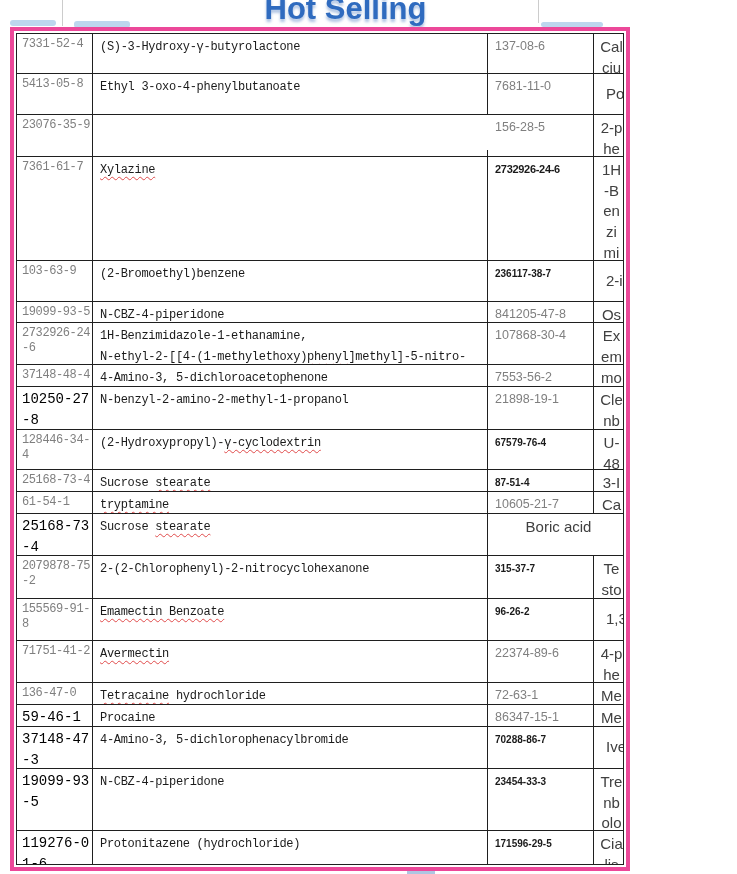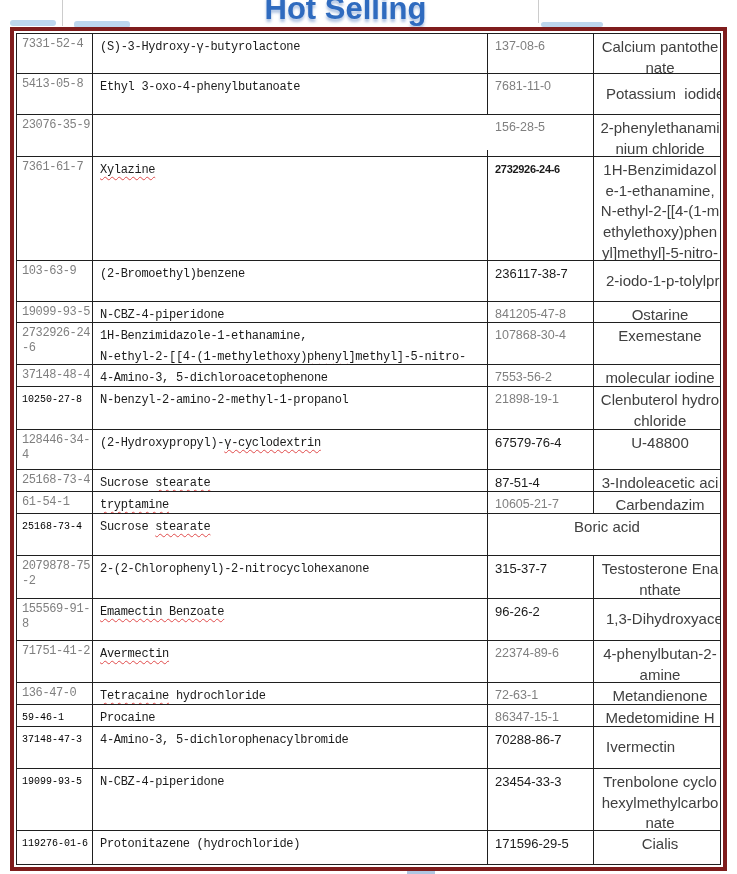--- a/index.html
+++ b/index.html
@@ -17,53 +17,53 @@
     font-family:"Liberation Sans",sans-serif;
     font-size:31px;font-weight:bold;color:#2f6bbf;letter-spacing:0px;
     text-shadow:0 3px 3px rgba(100,140,200,.55);
   }
   
   .vline{position:absolute;width:1px;background:#cccccc;top:0;}
   .bump{position:absolute;background:#bdd7ee;border-radius:3px;}
   .thumb{position:absolute;background:#aec6e2;}
   
   .tbl-outer{
-    position:absolute;left:10px;top:27px;width:717px;height:844px;
-    border:4px solid #7f1d1d;background:#ffffff;
+    position:absolute;left:10px;top:27px;width:620px;height:844px;
+    border:4px solid #ec4899;background:#ffffff;
     padding:2px;box-sizing:border-box;
   }
   .tbl{
     width:100%;height:100%;box-sizing:border-box;
     border:1px solid #1f1f1f;
     display:flex;flex-direction:column;overflow:hidden;
   }
   .row{display:flex;flex-direction:row;border-bottom:1px solid #1f1f1f;box-sizing:border-box;flex:none;overflow:hidden;}
   .row:last-child{border-bottom:none;}
   .cell{box-sizing:border-box;overflow:hidden;border-right:1px solid #1f1f1f;}
   .c1{
     flex:0 0 76px;padding:3px 2px 0 5px;
     font-family:"Liberation Mono",monospace;
     font-size:12px;letter-spacing:-0.4px;line-height:15px;
     color:#7f7f7f;word-break:break-all;white-space:pre-wrap;
   }
-  .c1.big{font-size:10px;letter-spacing:0;line-height:21px;color:#000000;padding-top:2px;}
+  .c1.big{font-size:14px;letter-spacing:0;line-height:21px;color:#000000;padding-top:2px;}
   .c2{
     flex:0 0 395px;padding:3px 3px 0 7px;
     font-family:"Liberation Mono",monospace;
     font-size:12px;letter-spacing:-0.3px;line-height:21px;color:#1a1a1a;
     word-break:break-all;white-space:pre-wrap;
   }
   .c2.bold{font-weight:bold;margin-top:35px;}
   .sq{text-decoration:underline wavy #e04b4b 1px;text-underline-offset:3px;}
   .c3{
     flex:0 0 106px;padding:4px 8px 0 7px;
     font-size:12.5px;line-height:17px;color:#7f7f7f;
     word-break:break-all;white-space:pre-wrap;
   }
-  .c3.b{color:#1a1a1a;font-weight:normal;font-size:13px;}
+  .c3.b{color:#1a1a1a;font-weight:bold;font-size:10px;}
   .c3.sb{color:#1a1a1a;font-weight:bold;font-size:11px;letter-spacing:-0.3px;}
   .c4{
     flex:1 1 auto;border-right:none;padding:3px 0 0 6px;
     font-size:15px;line-height:20.7px;color:#404040;
     word-break:break-all;white-space:pre-wrap;text-align:center;
   }
   .c4.pad{display:flex;align-items:center;padding:0 0 0 12px;white-space:pre;}
 </style>
 </head>
 <body>

